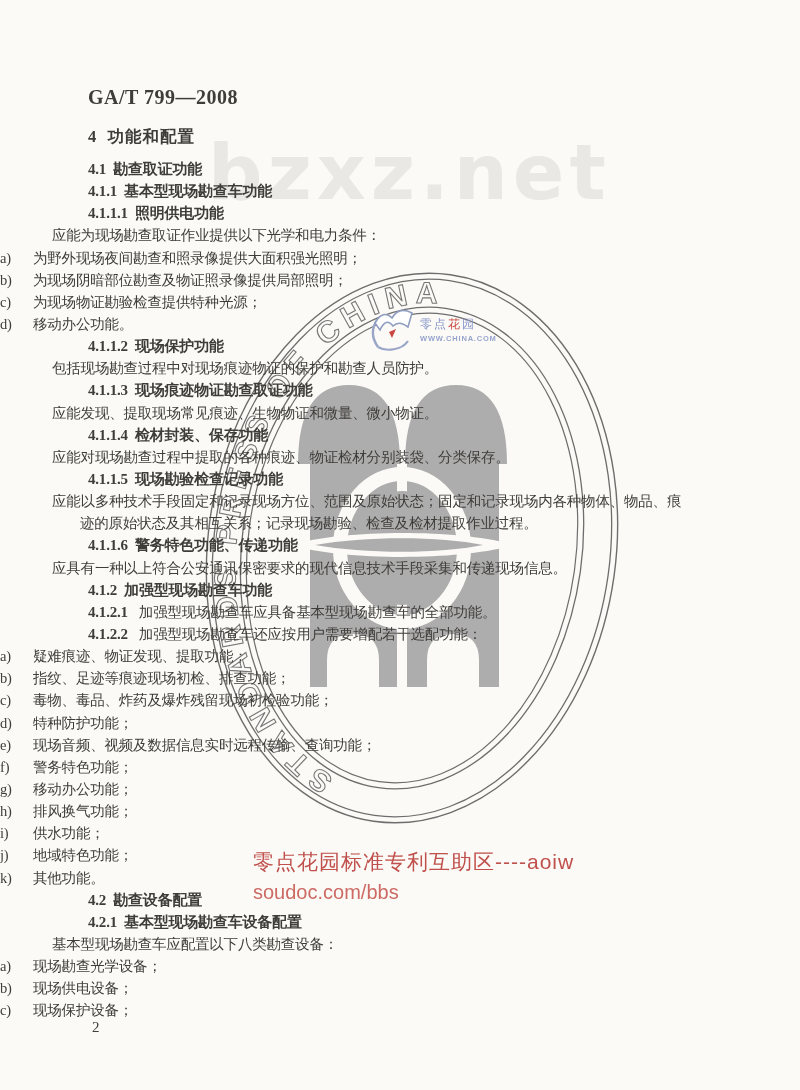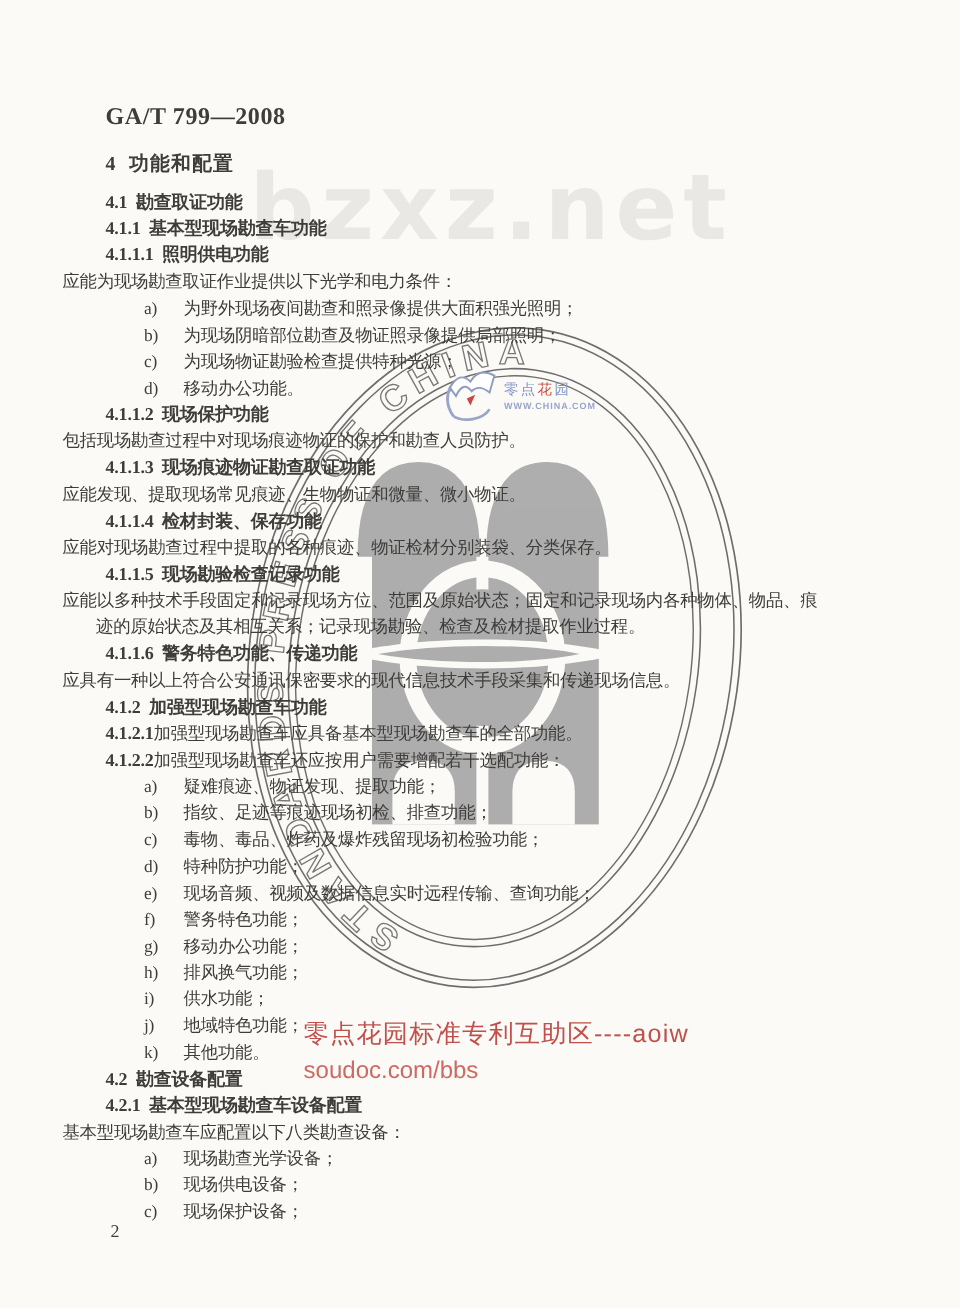--- a/index.html
+++ b/index.html
@@ -24,24 +24,24 @@
     font-size:20px; font-weight:bold; letter-spacing:.5px;
   }
   .sec-heading {
     position:absolute; left:88px; top:126px; z-index:3;
     font-size:16.5px; font-weight:bold; letter-spacing:1px; white-space:pre;
   }
   .doc-lines { position:absolute; left:0; top:158px; width:800px; z-index:3; }
   .ln { height:22.15px; line-height:22.15px; font-size:14.5px; letter-spacing:-0.2px; white-space:pre; }
   .ln[data-type="h"]   { padding-left:88px; font-weight:bold; font-size:15px; }
   .ln[data-type="hn"]  { padding-left:88px; }
-  .ln[data-type="hn"] .lbl { font-weight:bold; font-size:15px; }
+  .ln[data-type="hn"] .lbl { font-weight:bold; margin-right:11px; font-size:15px; }
   .ln[data-type="p"]   { padding-left:52px; }
   .ln[data-type="cont"]{ padding-left:80px; }
-  .ln[data-type="li"]  { padding-left:120px; }
+  .ln[data-type="li"]  { }
   .ln[data-type="li"] .lbl { display:inline-block; width:33px; }
   .page-num { position:absolute; left:92px; top:1019px; z-index:3; font-size:15px; }
   
   .logo { position:absolute; left:370px; top:303px; z-index:4; display:flex; align-items:flex-start; }
   .logo-txt { margin-left:4px; margin-top:12px; font-family:"Liberation Sans", sans-serif; }
   .logo-name { font-size:12px; font-weight:normal; letter-spacing:2px; color:#8595c8; line-height:19px; }
   .logo-name .red { color:#c94740; }
   .logo-url { font-size:7.5px; font-weight:bold; letter-spacing:.8px; color:#97a5cd; line-height:9px; }
   
   .promo { position:absolute; left:253px; top:847px; z-index:4; font-family:"Liberation Sans", sans-serif; }

